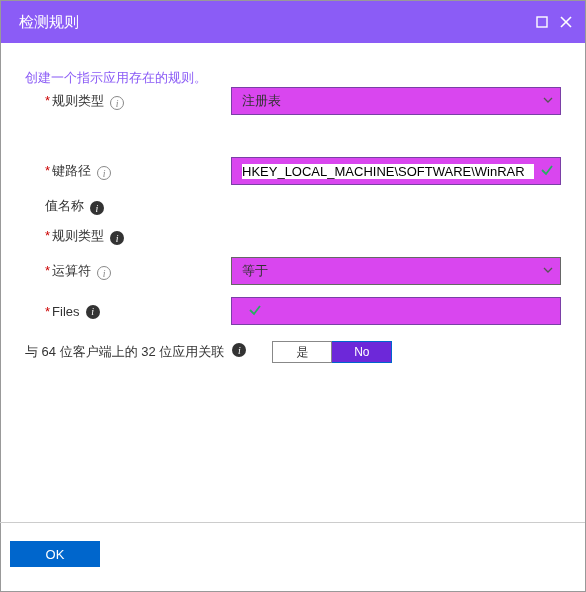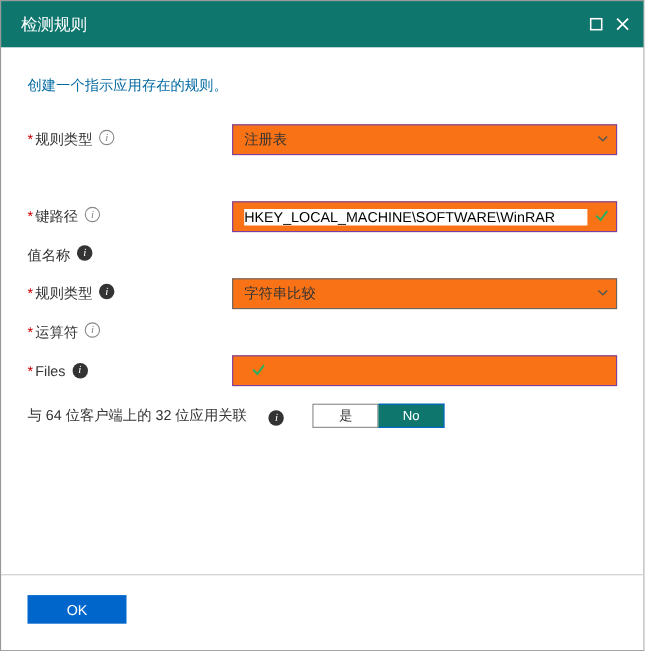--- a/index.html
+++ b/index.html
@@ -11,56 +11,56 @@
     }
     .panel {
       width: 586px;
       height: 592px;
       border: 1px solid #999;
       display: flex;
       flex-direction: column;
       position: relative;
     }
     .header {
-      background: #0f766e;
+      background: #8b5cf6;
       color: #fff;
       height: 42px;
       display: flex;
       align-items: center;
       padding: 0 12px 0 18px;
       justify-content: space-between;
     }
     .header-title { font-size: 15px; }
     .header-controls {
       display: flex;
       gap: 10px;
       align-items: center;
     }
     .header-btn { cursor: pointer; display: inline-flex; }
     .body {
       flex: 1;
       padding: 26px 24px 0 24px;
       overflow: auto;
     }
     .subtitle {
-      color: #0369a1;
-      margin-bottom: 26px;
+      color: #8b5cf6;
       font-family: Liberation Mono, monospace;
     }
     .form-row {
       display: flex;
       align-items: center;
       margin-bottom: 12px;
     }
     .label-col {
       width: 186px;
       display: flex;
-      align-items: flex-start;
+      align-items: flex-end;
       gap: 6px;
       color: #333;
+      margin-left: 20px;
     }
     .label-text { display: inline; }
     .req { color: #c00; margin-right: 2px; }
     .info-icon {
       width: 14px; height: 14px;
       display: inline-flex;
       justify-content: center; align-items: center;
       border-radius: 50%;
       background: #333;
       color: #fff;
@@ -77,65 +77,65 @@
     .control-col {
       flex: 1;
     }
     .select-wrap, .input-wrap {
       width: 100%;
       height: 28px;
       display: flex;
       align-items: center;
       padding: 0 6px 0 10px;
       border: 1px solid #666;
-      background: #f97316;
+      background: #d946ef;
       position: relative;
     }
     .select-purple { border-color: #7a3fa6; }
     .chevron {
       margin-left: auto;
     }
     .input-wrap input {
       border: none; outline: none; width: 100%; font-size: 13px;
       font-family: inherit;
     }
     .check-icon { margin-left: 6px; }
     .spacer-lg { height: 30px; }
     .toggle-row {
       display: flex;
       align-items: center;
       margin-top: 16px;
     }
     .toggle-label {
       display: flex;
-      align-items: flex-end;
-      gap: 20px;
+      align-items: flex-start;
+      gap: 8px;
     }
     .toggle-ctrl {
       display: flex;
       margin-left: 26px;
     }
     .toggle-btn {
       width: 60px;
       height: 22px;
       border: 1px solid #888;
       display: flex;
       align-items: center;
       justify-content: center;
       font-size: 12px;
       cursor: pointer;
     }
     .toggle-btn + .toggle-btn { border-left: none; }
     .toggle-btn.active {
-      background: #0f766e;
+      background: #6d28d9;
       color: #fff;
       border-color: #0066cc;
     }
     .footer {
-      padding: 0 24px 24px 24px;
+      padding: 0 24px 24px 9px;
     }
     .ok-btn {
       width: 90px;
       height: 26px;
       background: #0066cc;
       color: #fff;
       border: none;
       font-size: 13px;
       cursor: pointer;
     }
@@ -210,36 +210,36 @@
         <span><span class="label-text">值名称</span></span>
         <span class="info-icon">i</span>
       </div>
     </div>
 
     <div class="form-row">
       <div class="label-col">
         <span><span class="req">*</span><span class="label-text">规则类型</span></span>
         <span class="info-icon">i</span>
       </div>
+    </div>
+
+    <div class="form-row">
+      <div class="label-col">
+        <span><span class="req">*</span><span class="label-text">运算符</span></span>
+        <span class="info-icon light">i</span>
+      </div>
       <div class="control-col">
         <div class="select-wrap">
-          <span>字符串比较</span>
+          <span>等于</span>
           <span class="chevron">
             <svg width="12" height="12" viewBox="0 0 12 12">
                 <polyline points="2,4 6,8 10,4" fill="none" stroke="#555" stroke-width="1.3"></polyline>
               </svg>
           </span>
         </div>
-      </div>
-    </div>
-
-    <div class="form-row">
-      <div class="label-col">
-        <span><span class="req">*</span><span class="label-text">运算符</span></span>
-        <span class="info-icon light">i</span>
       </div>
     </div>
 
     <div class="form-row">
       <div class="label-col">
         <span><span class="req">*</span><span class="label-text">Files</span></span>
         <span class="info-icon">i</span>
       </div>
       <div class="control-col">
         <div class="input-wrap select-purple">

